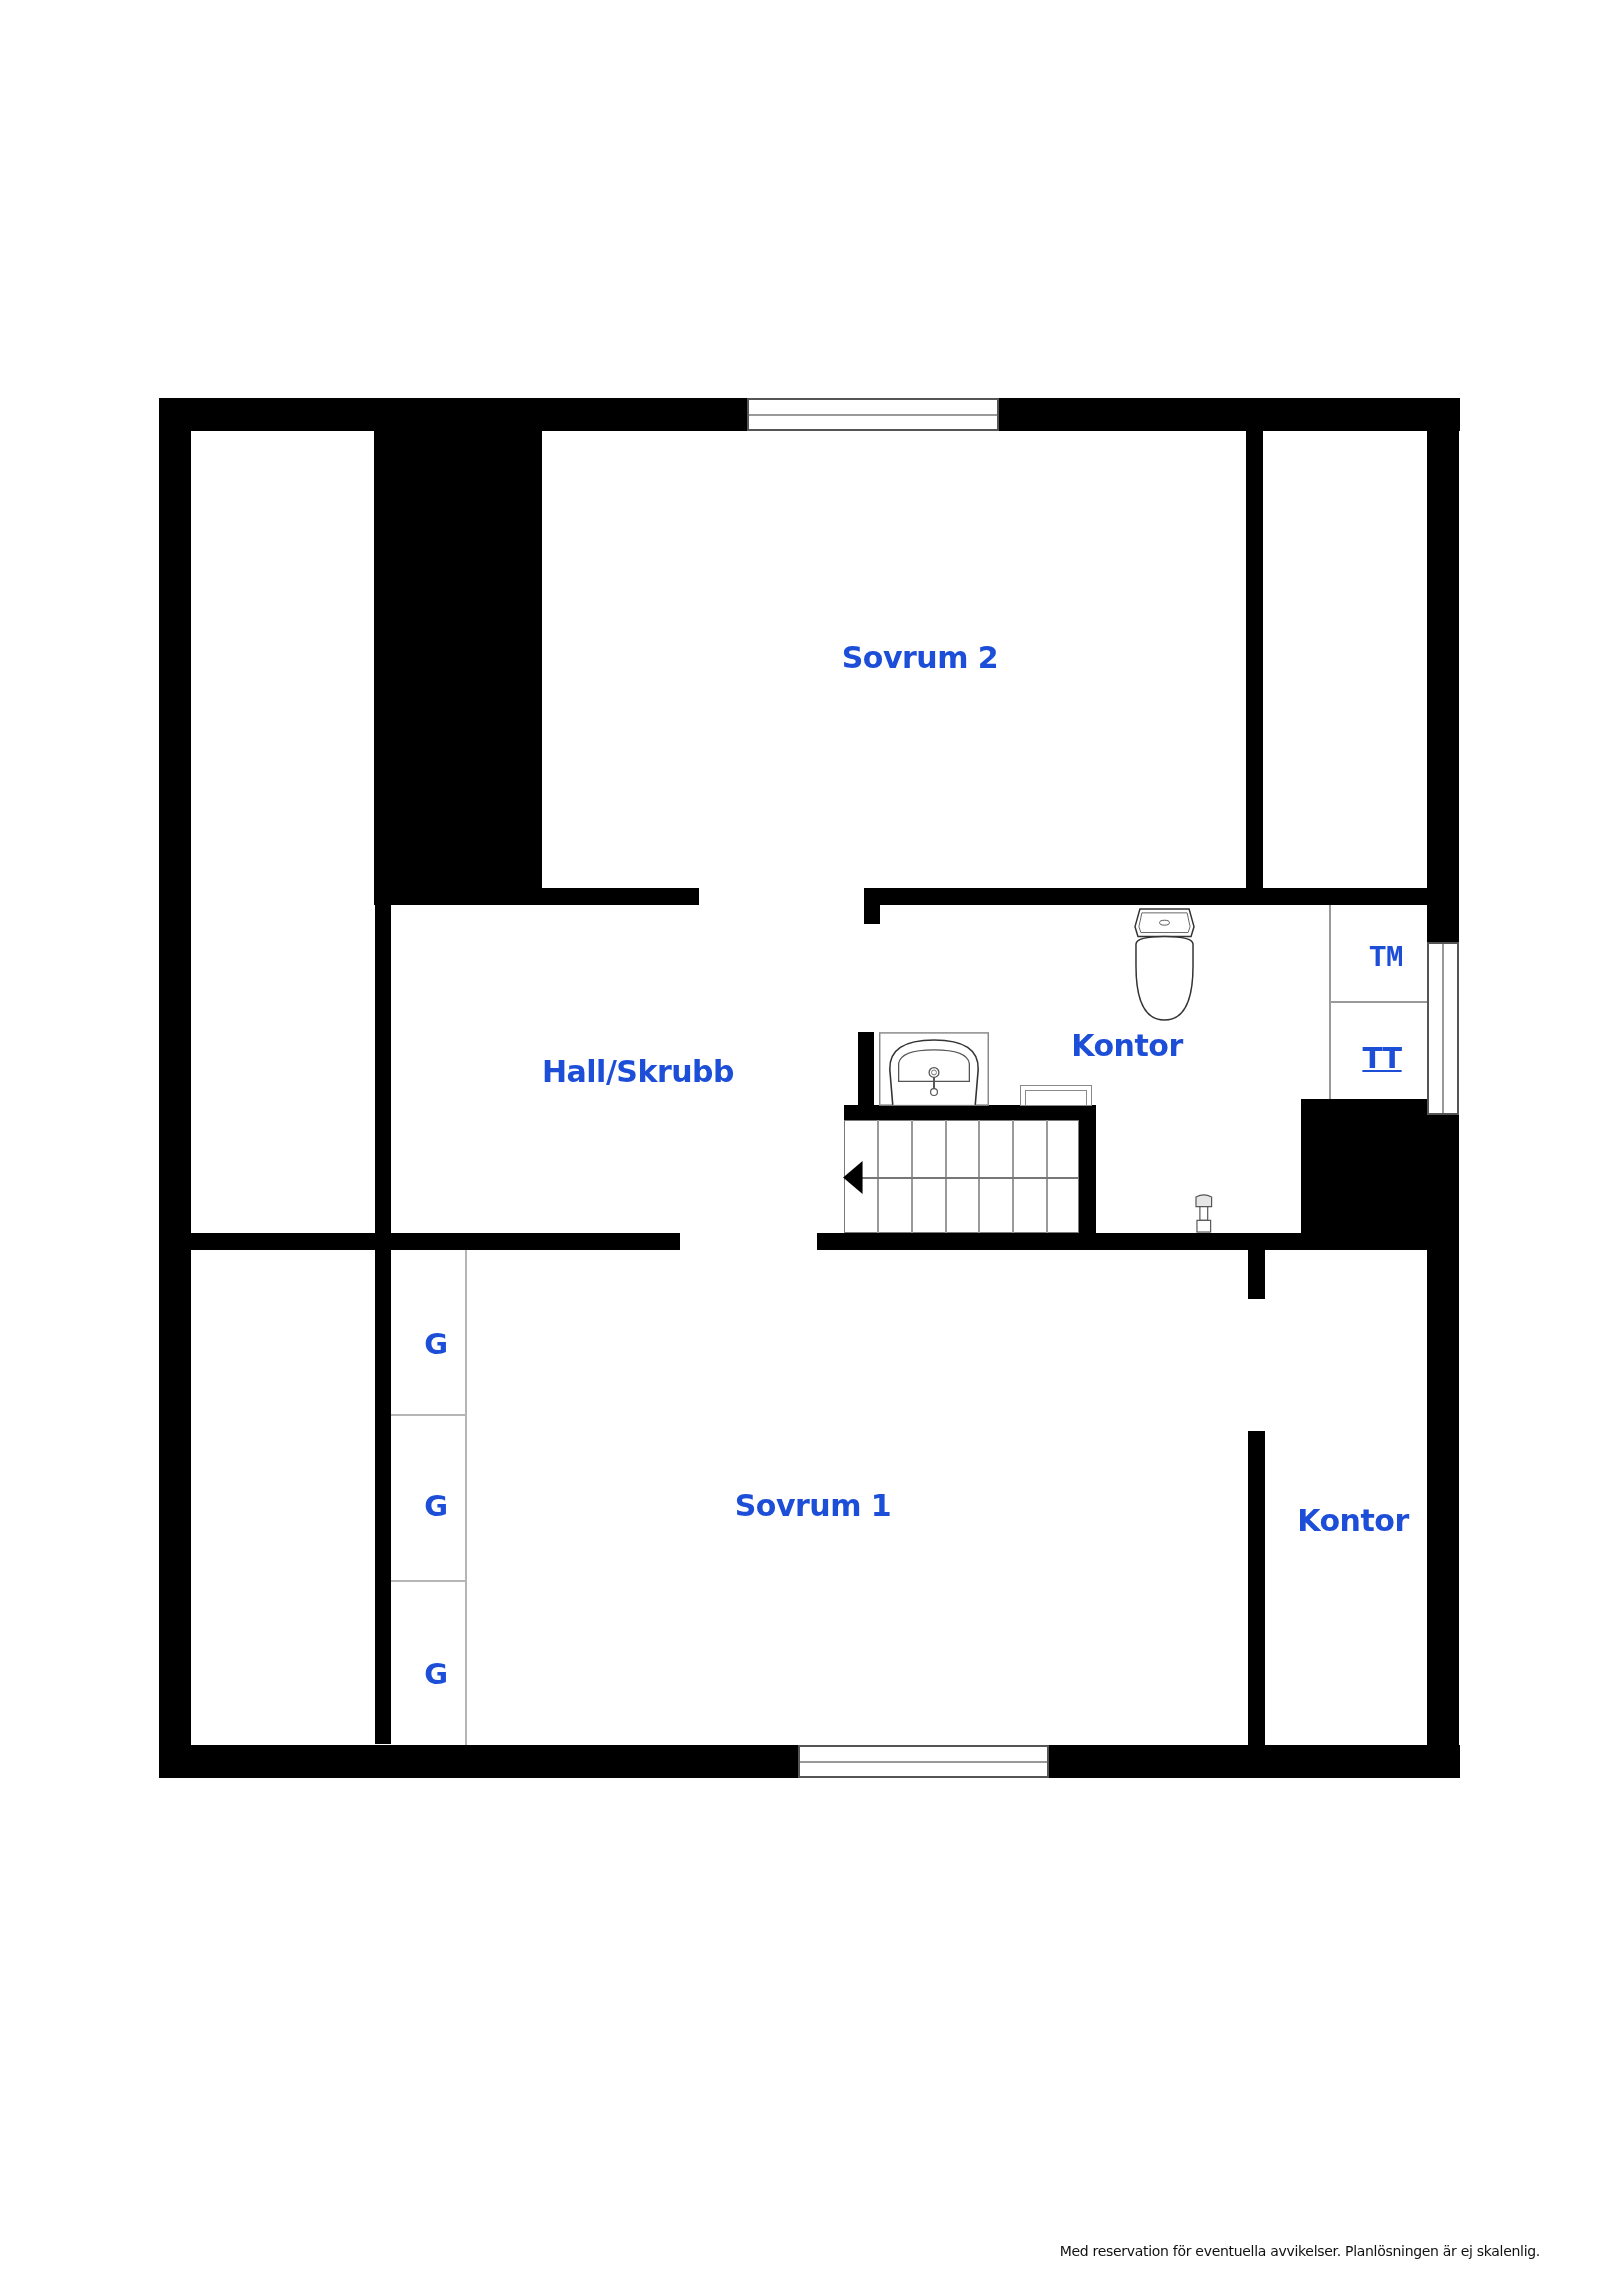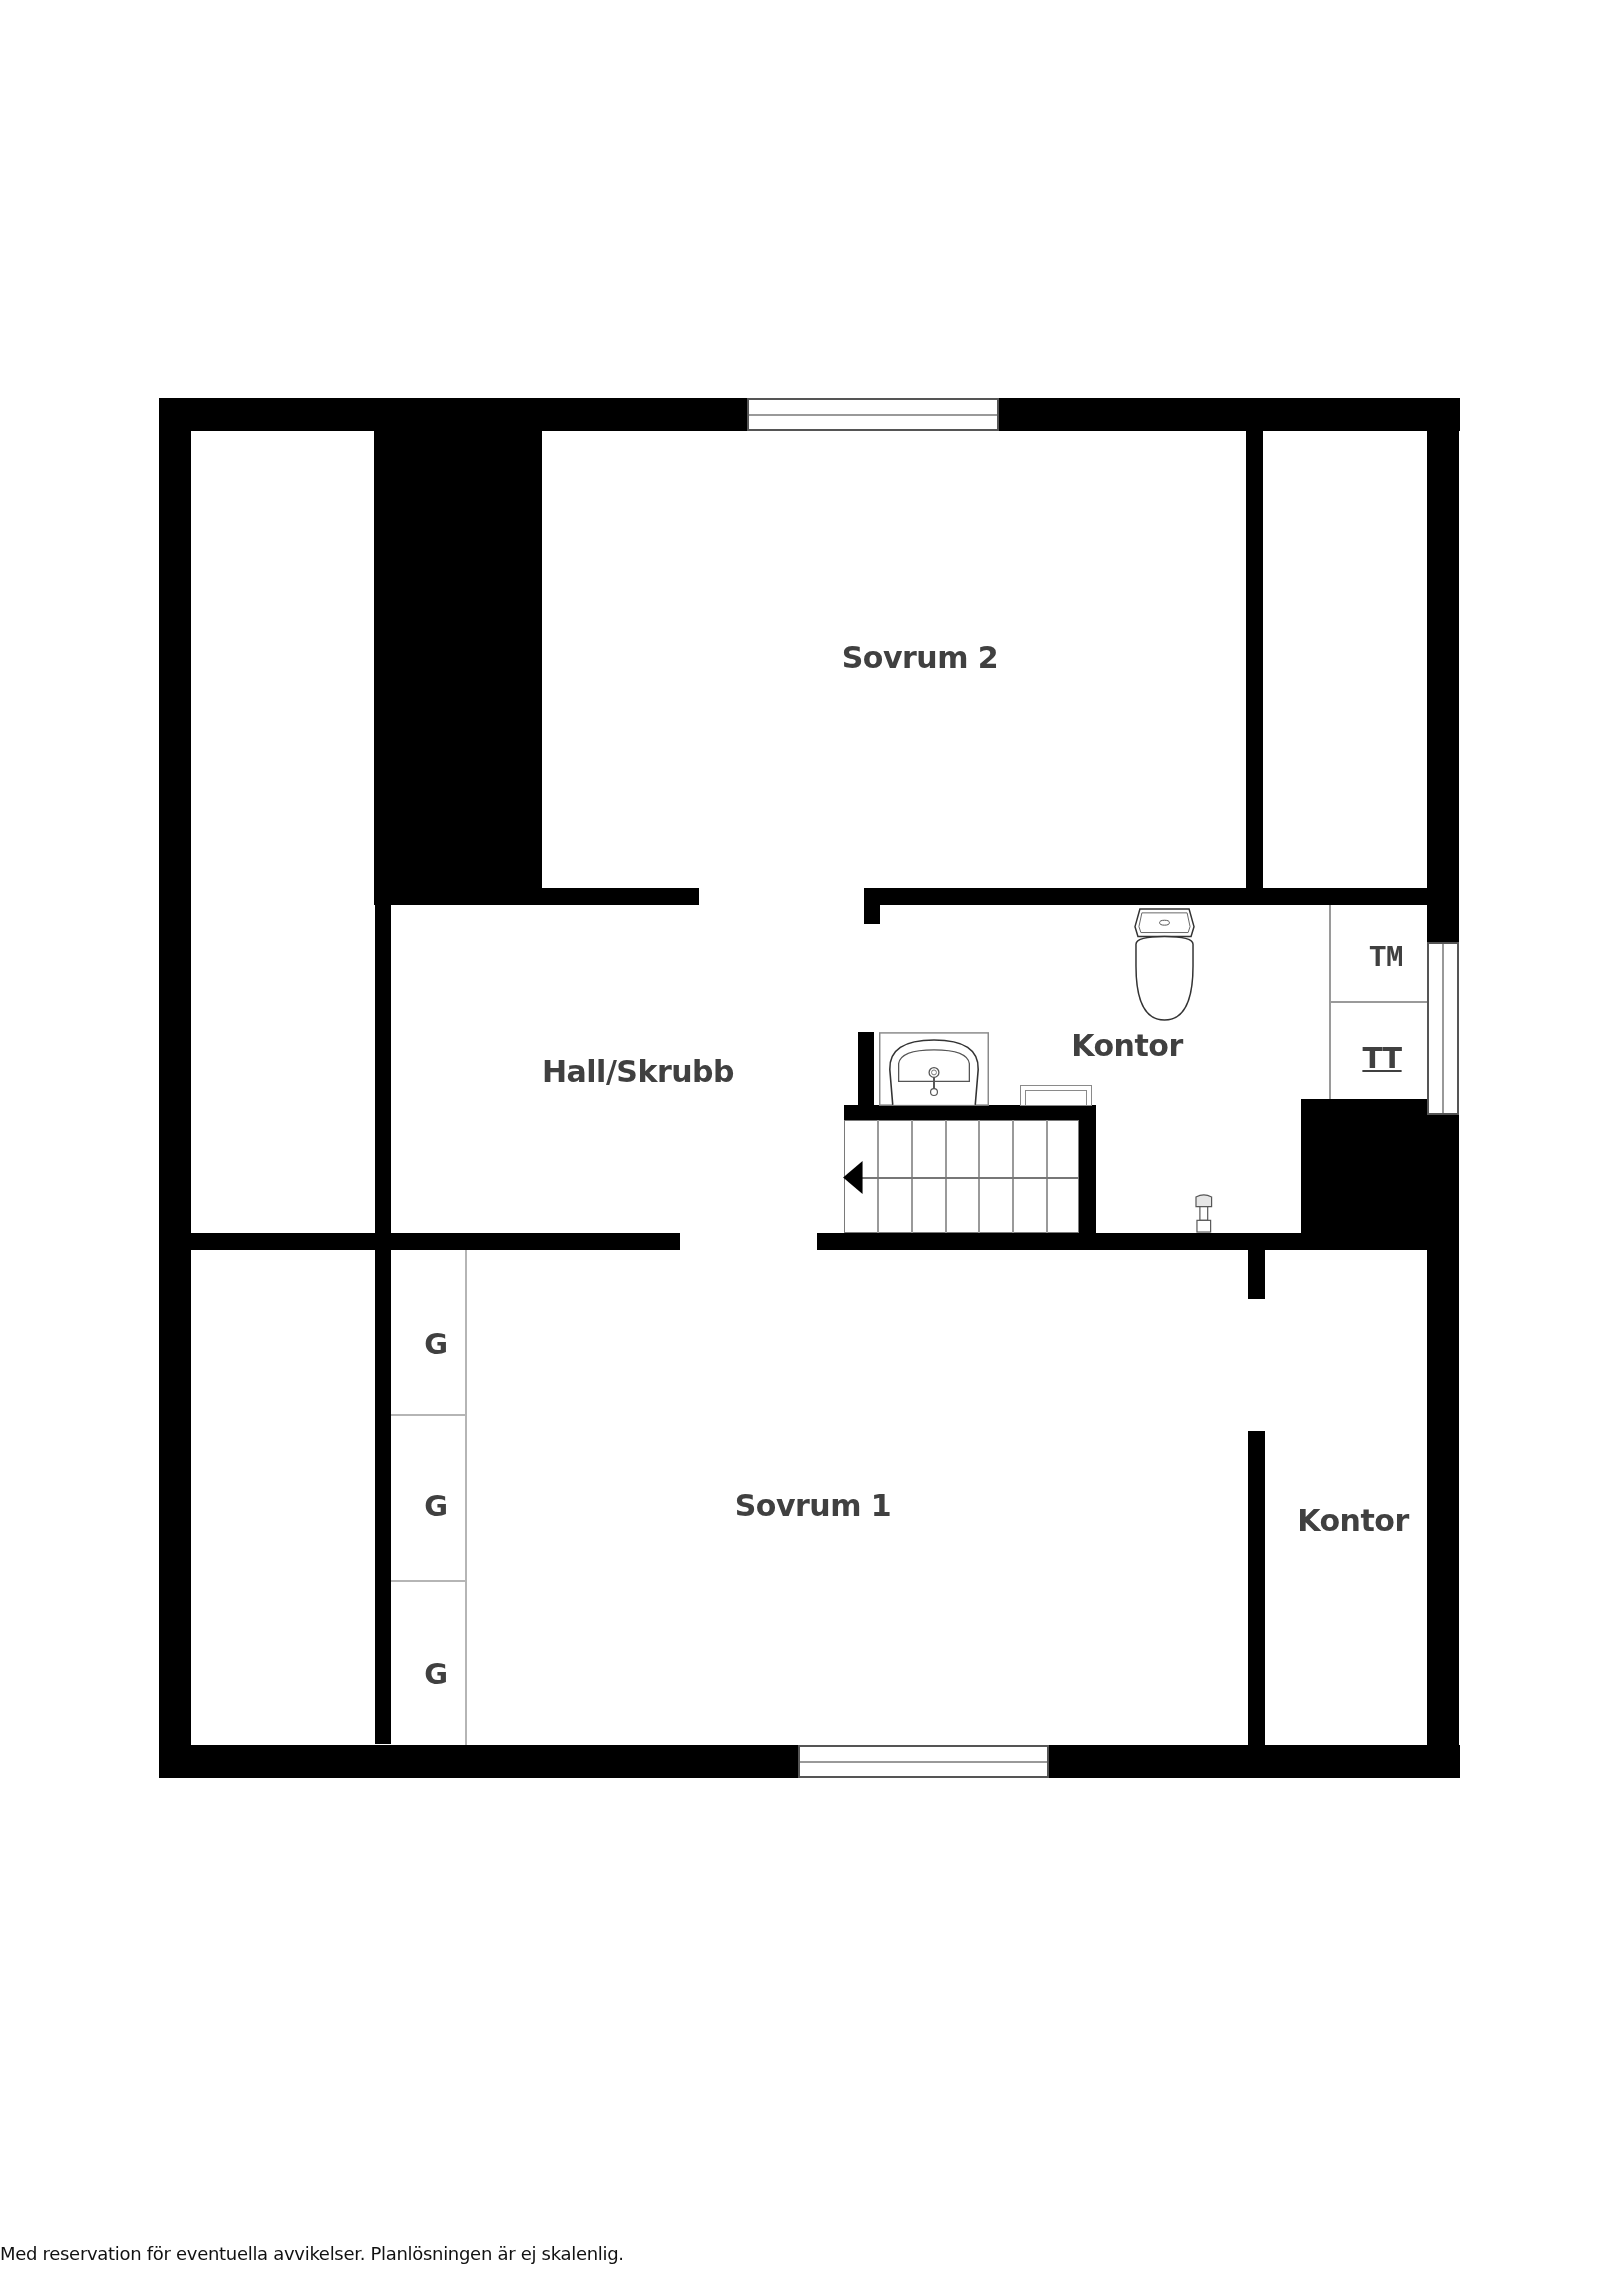--- a/index.html
+++ b/index.html
@@ -1,27 +1,27 @@
 <!DOCTYPE html>
 <html><head>
 <meta charset="utf-8">
 <style>
   html, body { margin:0; padding:0; background:#ffffff; }
   body { width:1617px; height:2288px; position:relative; overflow:hidden; font-family:"DejaVu Sans", sans-serif; }
   .w { position:absolute; background:#000; }
   .ln { position:absolute; background:#9a9a9a; }
   .box { position:absolute; border:1.5px solid #8a8a8a; box-sizing:border-box; background:#fff; }
-  .label { position:absolute; font-family:"DejaVu Sans", sans-serif; font-weight:bold; color:#404040; white-space:nowrap; transform:translate(-50%,-50%); letter-spacing:-0.5px;text-align:center; }
+  .label { position:absolute; font-family:"DejaVu Sans", sans-serif; font-weight:bold; color:#1d4ed8; white-space:nowrap; transform:translate(-50%,-50%); letter-spacing:-0.5px;text-align:center; }
   .room { font-size:30px; }
   .tag { font-size:29px; }
   .gtag { font-size:29px; }
   .win { position:absolute; background:#fff; border:2px solid #555; box-sizing:border-box; }
   .win-h::after { content:""; position:absolute; left:0; right:0; top:50%; height:2px; margin-top:-1px; background:#999; }
   .win-v::after { content:""; position:absolute; top:0; bottom:0; left:50%; width:2px; margin-left:-1px; background:#999; }
-  .footer { position:absolute; left:0; width:1540px; top:2243px; text-align:left; font-family:"DejaVu Sans", sans-serif; font-size:18px; color:#111; letter-spacing:-0.3px; }
+  .footer { position:absolute; left:0; width:1540px; top:2243px; text-align:right; font-family:"DejaVu Sans", sans-serif; font-size:14px; color:#111; letter-spacing:-0.3px; }
   svg { position:absolute; overflow:visible; }
 </style>
 </head>
 <body>
 
 <div>
 
   <div class="w" style="left:159px;top:398px;width:1301px;height:33px;"></div>
   <div class="w" style="left:159px;top:1745px;width:1301px;height:33px;"></div>
   <div class="w" style="left:159px;top:398px;width:32px;height:1380px;"></div>

